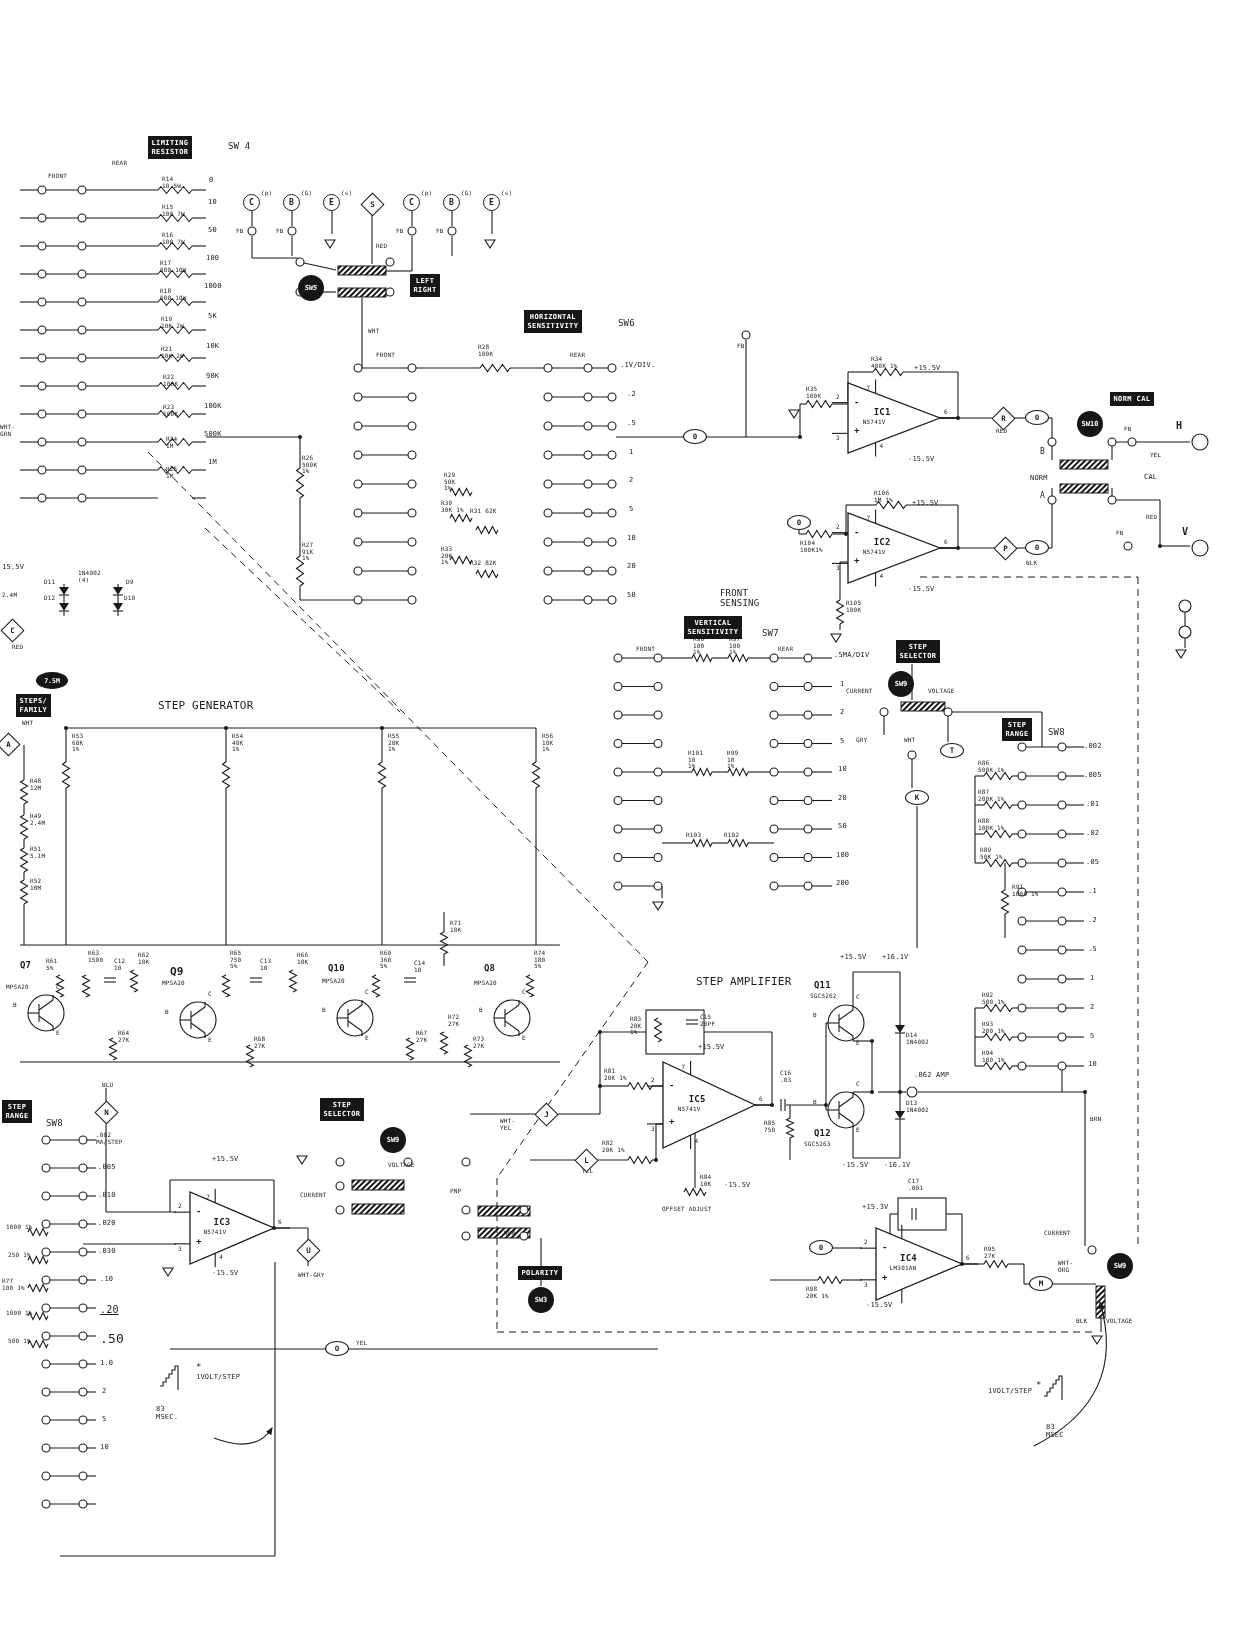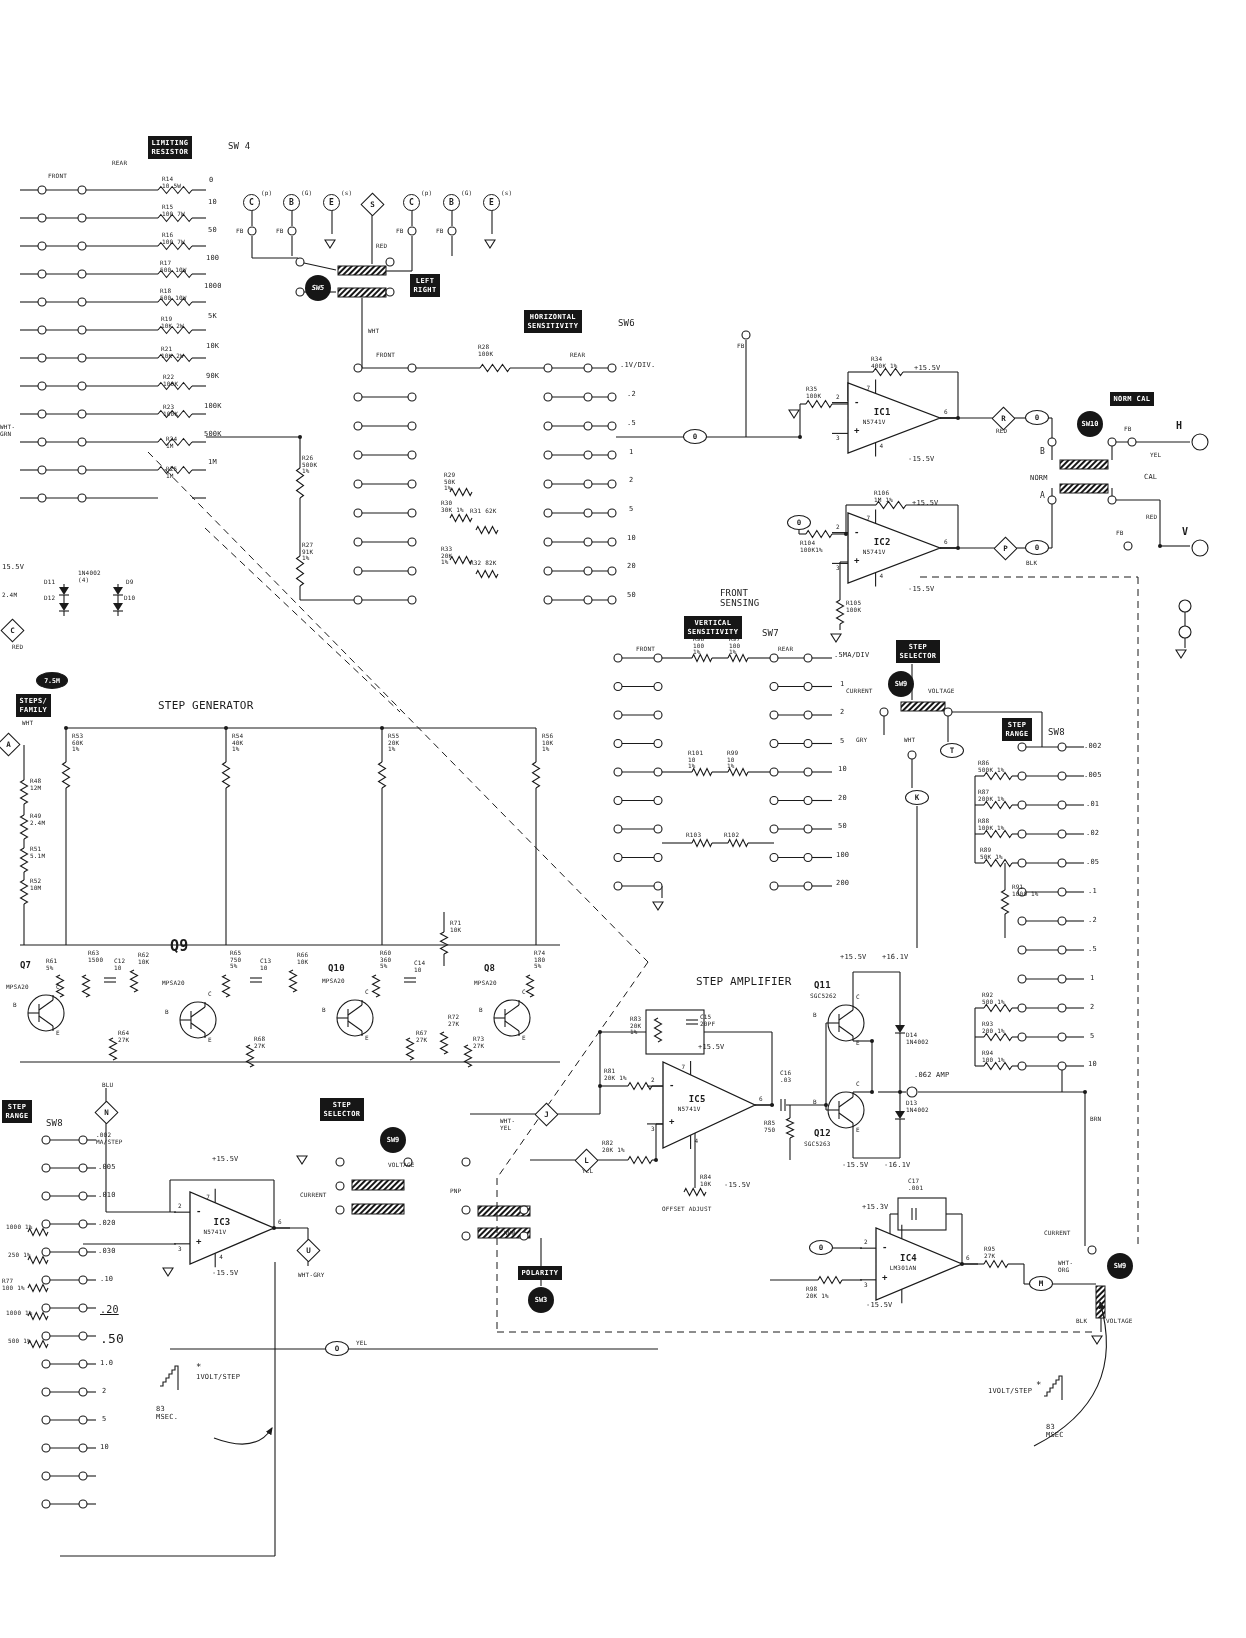--- a/index.html
+++ b/index.html
@@ -1041,21 +1041,21 @@
       <div class="lbl" style="left: 30px; top: 778px; font-size: 6px;">R48
 12M</div>
       <div class="lbl" style="left: 30px; top: 813px; font-size: 6px;">R49
 2.4M</div>
       <div class="lbl" style="left: 30px; top: 846px; font-size: 6px;">R51
 5.1M</div>
       <div class="lbl" style="left: 30px; top: 878px; font-size: 6px;">R52
 10M</div>
       <div class="lbl" style="left: 20px; top: 960px; font-size: 9px; font-weight: bold;">Q7</div>
       <div class="lbl" style="left: 6px; top: 984px; font-size: 6px;">MPSA20</div>
-      <div class="lbl" style="left: 170px; top: 938px; font-size: 15px; font-weight: bold;">Q9</div>
+      <div class="lbl" style="left: 170px; top: 966px; font-size: 11px; font-weight: bold;">Q9</div>
       <div class="lbl" style="left: 162px; top: 980px; font-size: 6px;">MPSA20</div>
       <div class="lbl" style="left: 328px; top: 963px; font-size: 9px; font-weight: bold;">Q10</div>
       <div class="lbl" style="left: 322px; top: 978px; font-size: 6px;">MPSA20</div>
       <div class="lbl" style="left: 484px; top: 963px; font-size: 9px; font-weight: bold;">Q8</div>
       <div class="lbl" style="left: 474px; top: 980px; font-size: 6px;">MPSA20</div>
       <div class="lbl" style="left: 46px; top: 958px; font-size: 6px;">R61
 5%</div>
       <div class="lbl" style="left: 88px; top: 950px; font-size: 6px;">R63
 1500</div>
       <div class="lbl" style="left: 114px; top: 958px; font-size: 6px;">C12
@@ -1190,21 +1190,21 @@
 SELECTOR</div>
       <div class="bbox" style="left: 1002px; top: 718px;">STEP
 RANGE</div>
       <div class="bbox" style="left: 16px; top: 694px; text-align: center;">STEPS/
 FAMILY</div>
       <div class="bbox" style="left: 2px; top: 1100px;">STEP
 RANGE</div>
       <div class="bbox" style="left: 320px; top: 1098px;">STEP
 SELECTOR</div>
       <div class="bbox" style="left: 518px; top: 1266px;">POLARITY</div>
-      <div class="swm" style="left: 305px; top: 275px; font-style: italic;">SW5</div>
+      <div class="swm" style="left: 298px; top: 275px; font-style: italic;">SW5</div>
       <div class="swm" style="left: 1077px; top: 411px;">SW10</div>
       <div class="swm" style="left: 888px; top: 671px;">SW9</div>
       <div class="swm" style="left: 380px; top: 1127px;">SW9</div>
       <div class="swm" style="left: 528px; top: 1287px;">SW3</div>
       <div class="swm" style="left: 1107px; top: 1253px;">SW9</div>
       <div class="dia" style="left: 363.5px; top: 195.5px;">
         <span>S</span>
       </div>
       <div class="dia" style="left: 994.5px; top: 409.5px;">
         <span>R</span>

